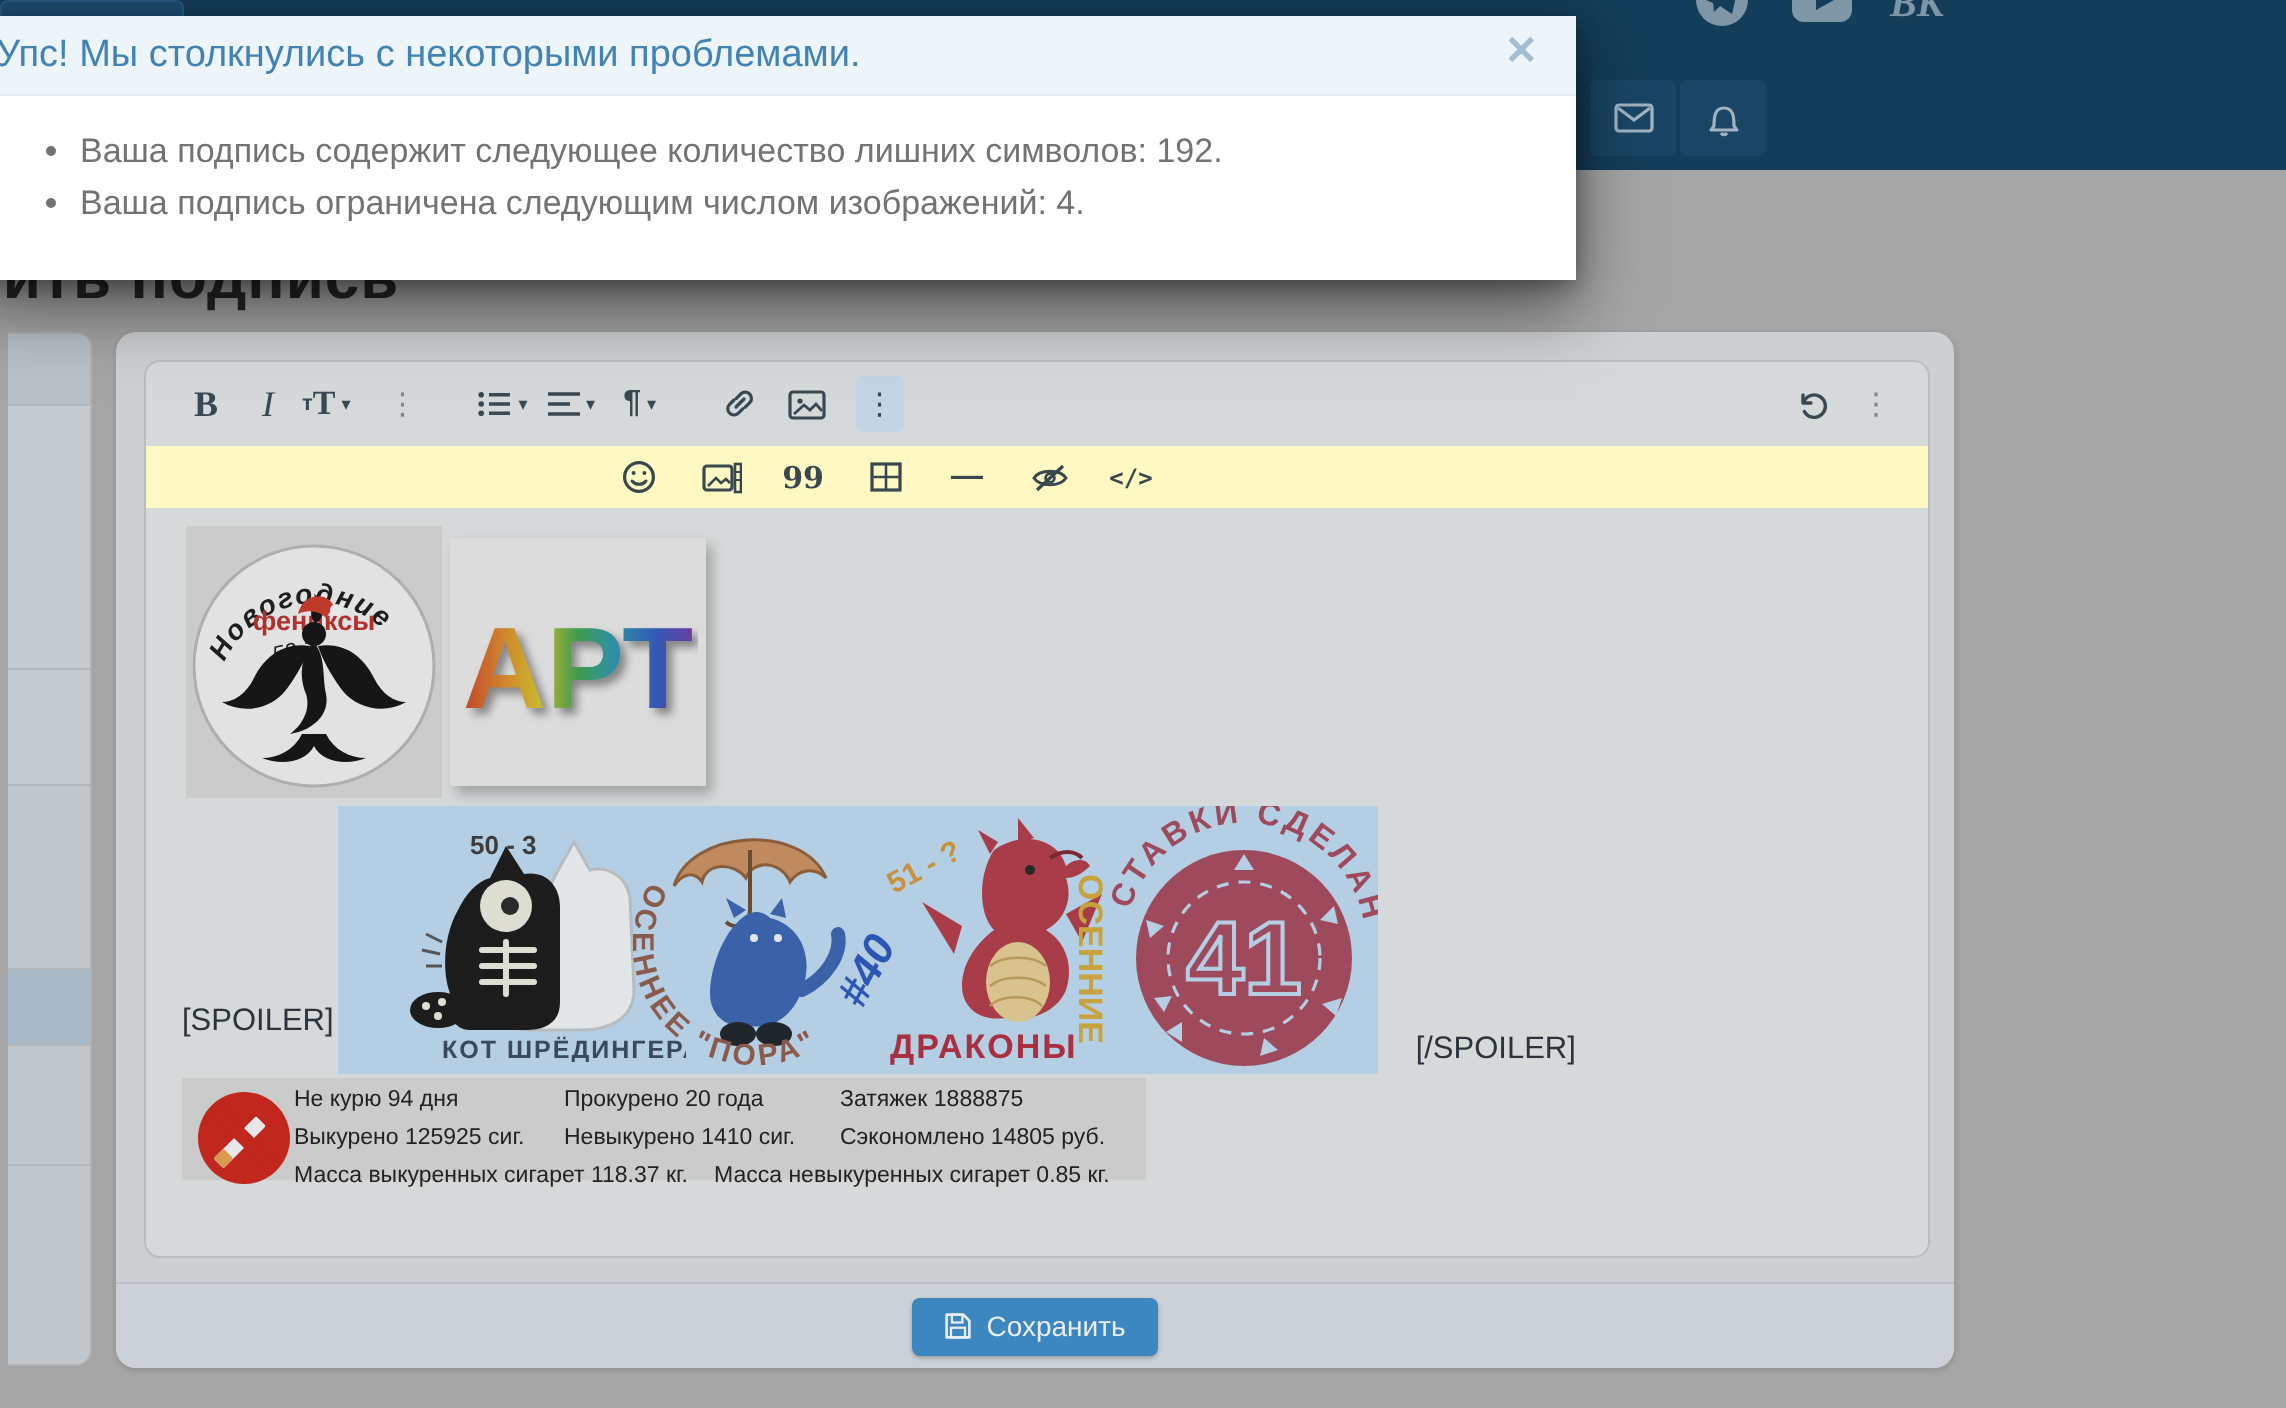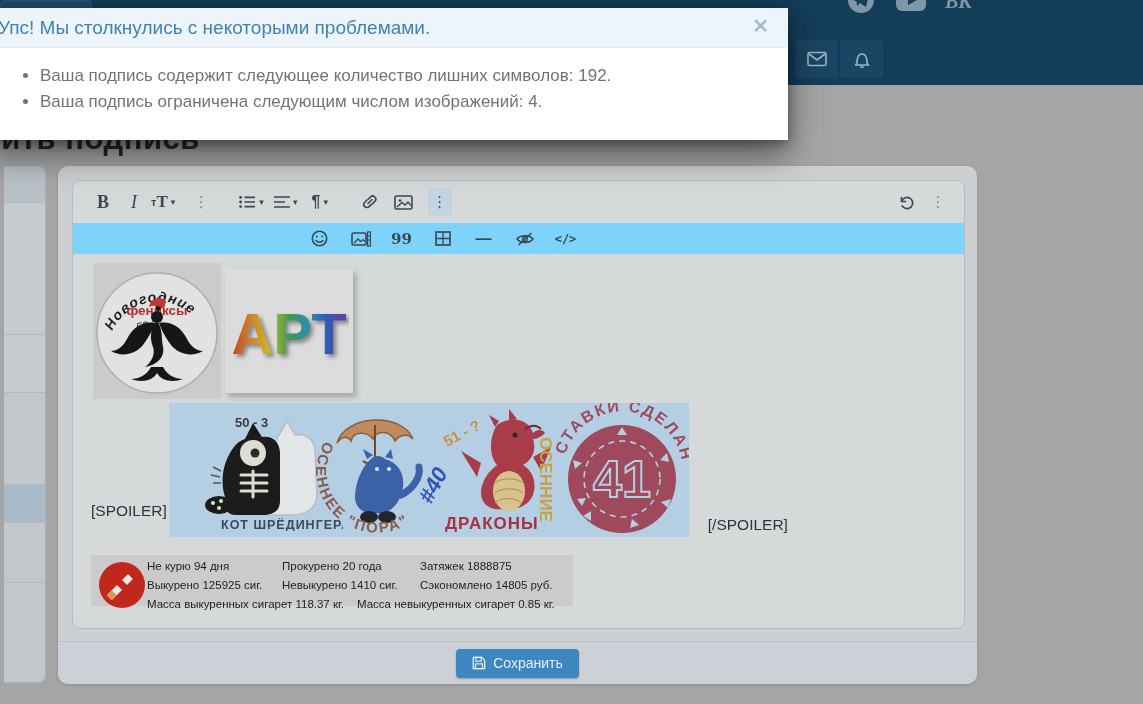--- a/index.html
+++ b/index.html
@@ -38,39 +38,39 @@
   .tb-bold { font-family:"Liberation Serif",serif; font-weight:bold; font-size:18px; }
   .tb-italic { font-family:"Liberation Serif",serif; font-style:italic; font-size:18px; width:26px; }
   .tb-size { font-weight:bold; letter-spacing:0; }
   .tb-size .sm { font-size:11px; } .tb-size .lg { font-size:17px; font-family:"Liberation Serif",serif; }
   .caret { font-size:9px; margin-left:3px; color:#3a4852; }
   .vdots { color:#7d878f; font-size:15px; width:18px; letter-spacing:0; }
   .tb-para { font-size:16px; font-weight:bold; }
   .active-more { background:#c3d5e2; }
   .gap18 { width:18px; } .gap26 { width:26px; }
 
-  .tb2 { position:relative; height:31px; background:#7dd3fc; display:flex; align-items:center;
+  .tb2 { position:relative; height:31px; background:#fef9c3; display:flex; align-items:center;
          justify-content:center; gap:17px; }
   .tb2-inner { display:flex; align-items:center; gap:17px; transform:translateX(-76px); }
   .tb2 .tb-btn { color:#39474f; }
   .tb-quote { font-family:"DejaVu Serif","Liberation Serif",serif; font-weight:bold; font-size:15px; }
   .tb-code { font-family:"DejaVu Sans Mono","Liberation Mono",monospace; font-weight:bold; font-size:12px; }
   .tb-hr { font-size:16px; font-weight:bold; }
 
   .badge-phoenix { position:absolute; left:20px; top:82px; width:128px; height:136px; }
   .badge-art { position:absolute; left:152px; top:88px; width:128px; height:124px; background:#dcdcdc;
                box-shadow:3px 4px 6px rgba(0,0,0,.25); display:flex; align-items:center; justify-content:center; }
 
   .spoiler-row { position:absolute; left:18px; top:222px; display:flex; align-items:flex-end; }
   .spoiler-tag { font-size:15.5px; color:#2b343c; margin:0 2px 17px 0; white-space:nowrap; }
   .spoiler-tag.close { margin:0 0 3px 19px; }
   .banner { position:relative; width:520px; height:134px; background:#b4cee3; }
   .banner svg { position:absolute; }
 
-  .smoke { position:absolute; left:18px; top:374px; width:482px; height:51px; background:#cbcbcb; }
+  .smoke { position:absolute; left:18px; top:358px; width:482px; height:51px; background:#cbcbcb; }
   .smoke .stat { position:absolute; font-size:11.5px; color:#222; white-space:nowrap; }
 
   .panel-footer { position:absolute; left:0; bottom:0; width:100%; height:43px; background:#cbd1d6;
                   border-top:1px solid #b9bfc4; border-radius:0 0 10px 10px;
                   display:flex; align-items:center; justify-content:center; }
   .save-btn { display:flex; align-items:center; gap:7px; height:29px; padding:0 16px; background:#3d87c0;
               color:#e8eef3; font-size:14px; border:none; border-radius:4px; box-shadow:0 1px 2px rgba(0,0,0,.25); }
 
   
   .modal { position:absolute; left:-14px; top:8px; width:802px; height:132px; background:#ffffff;

